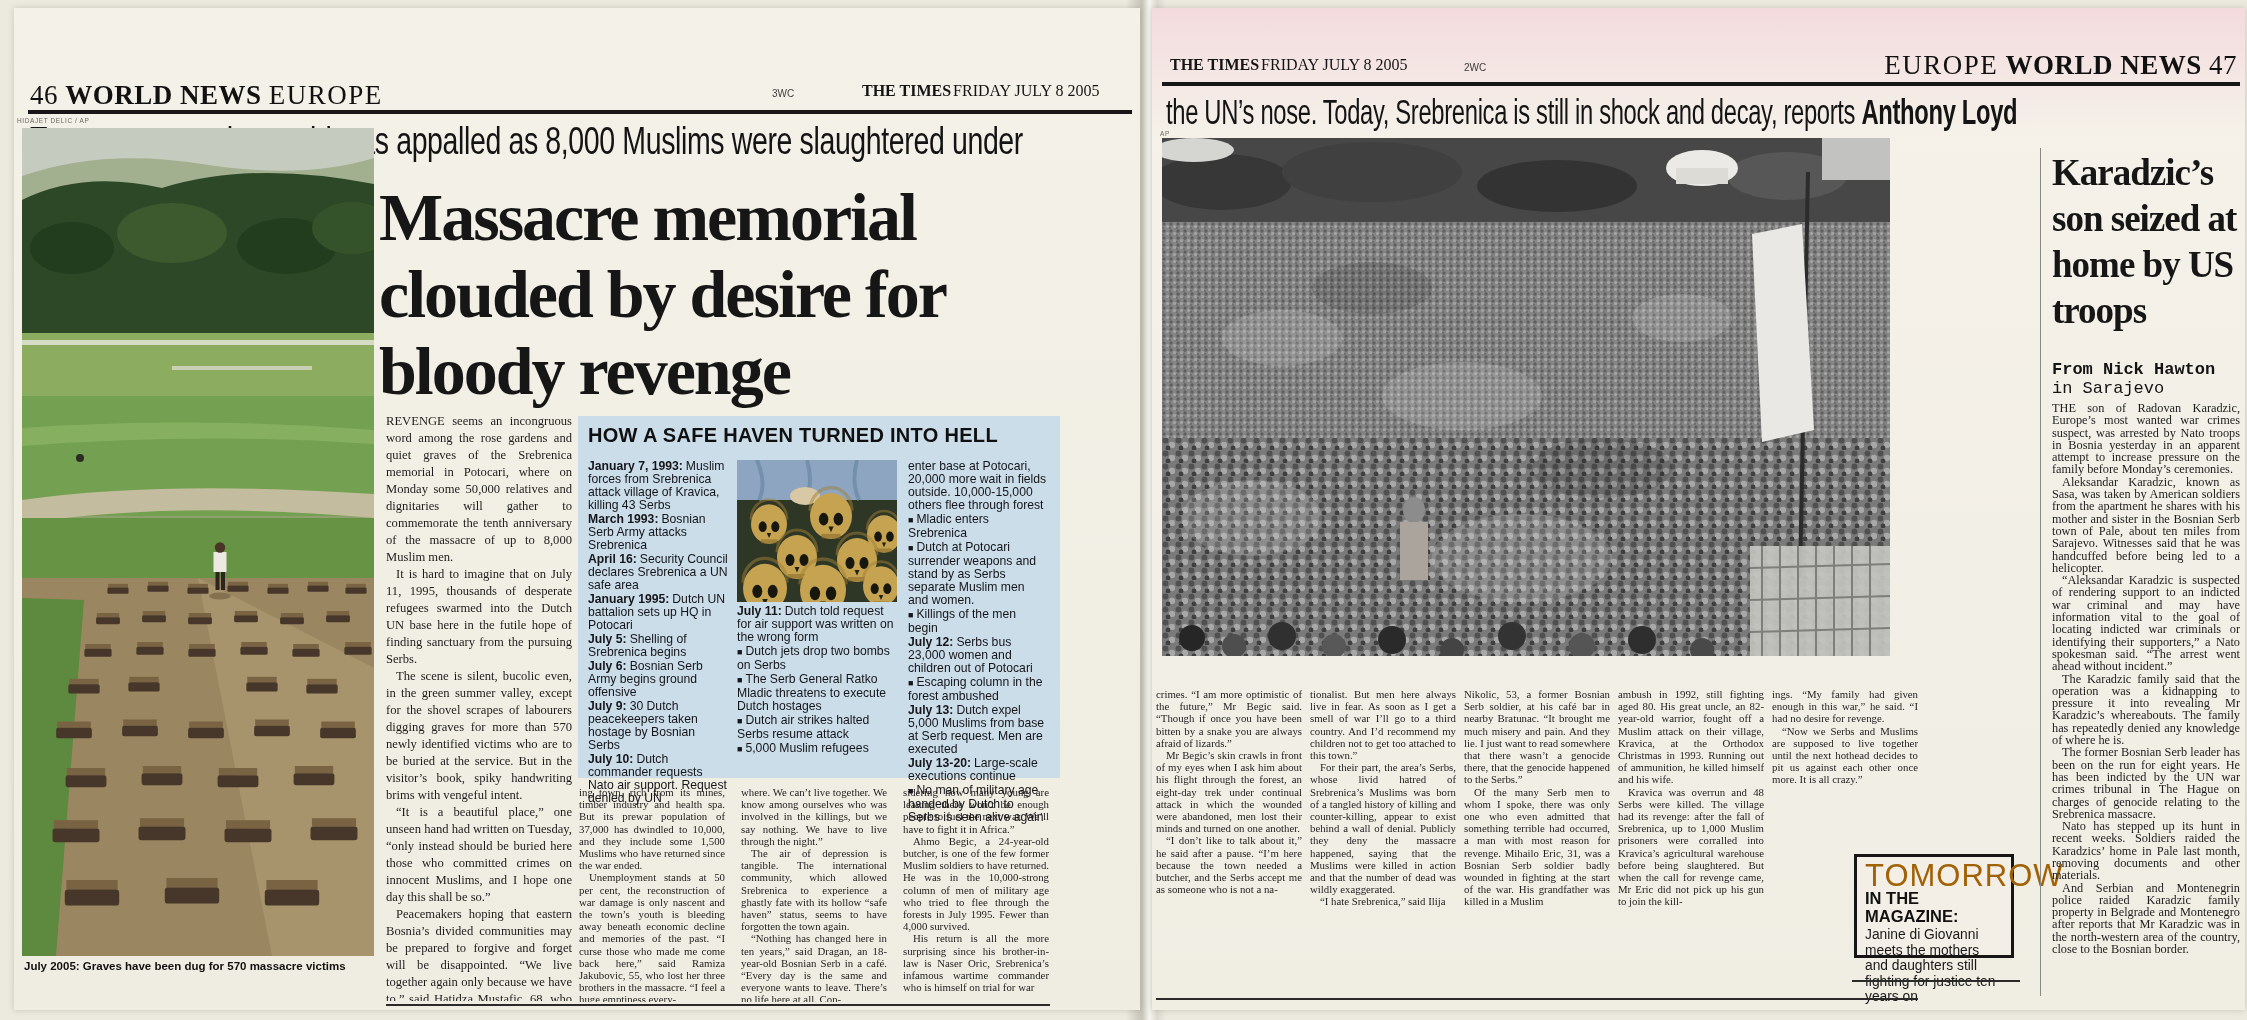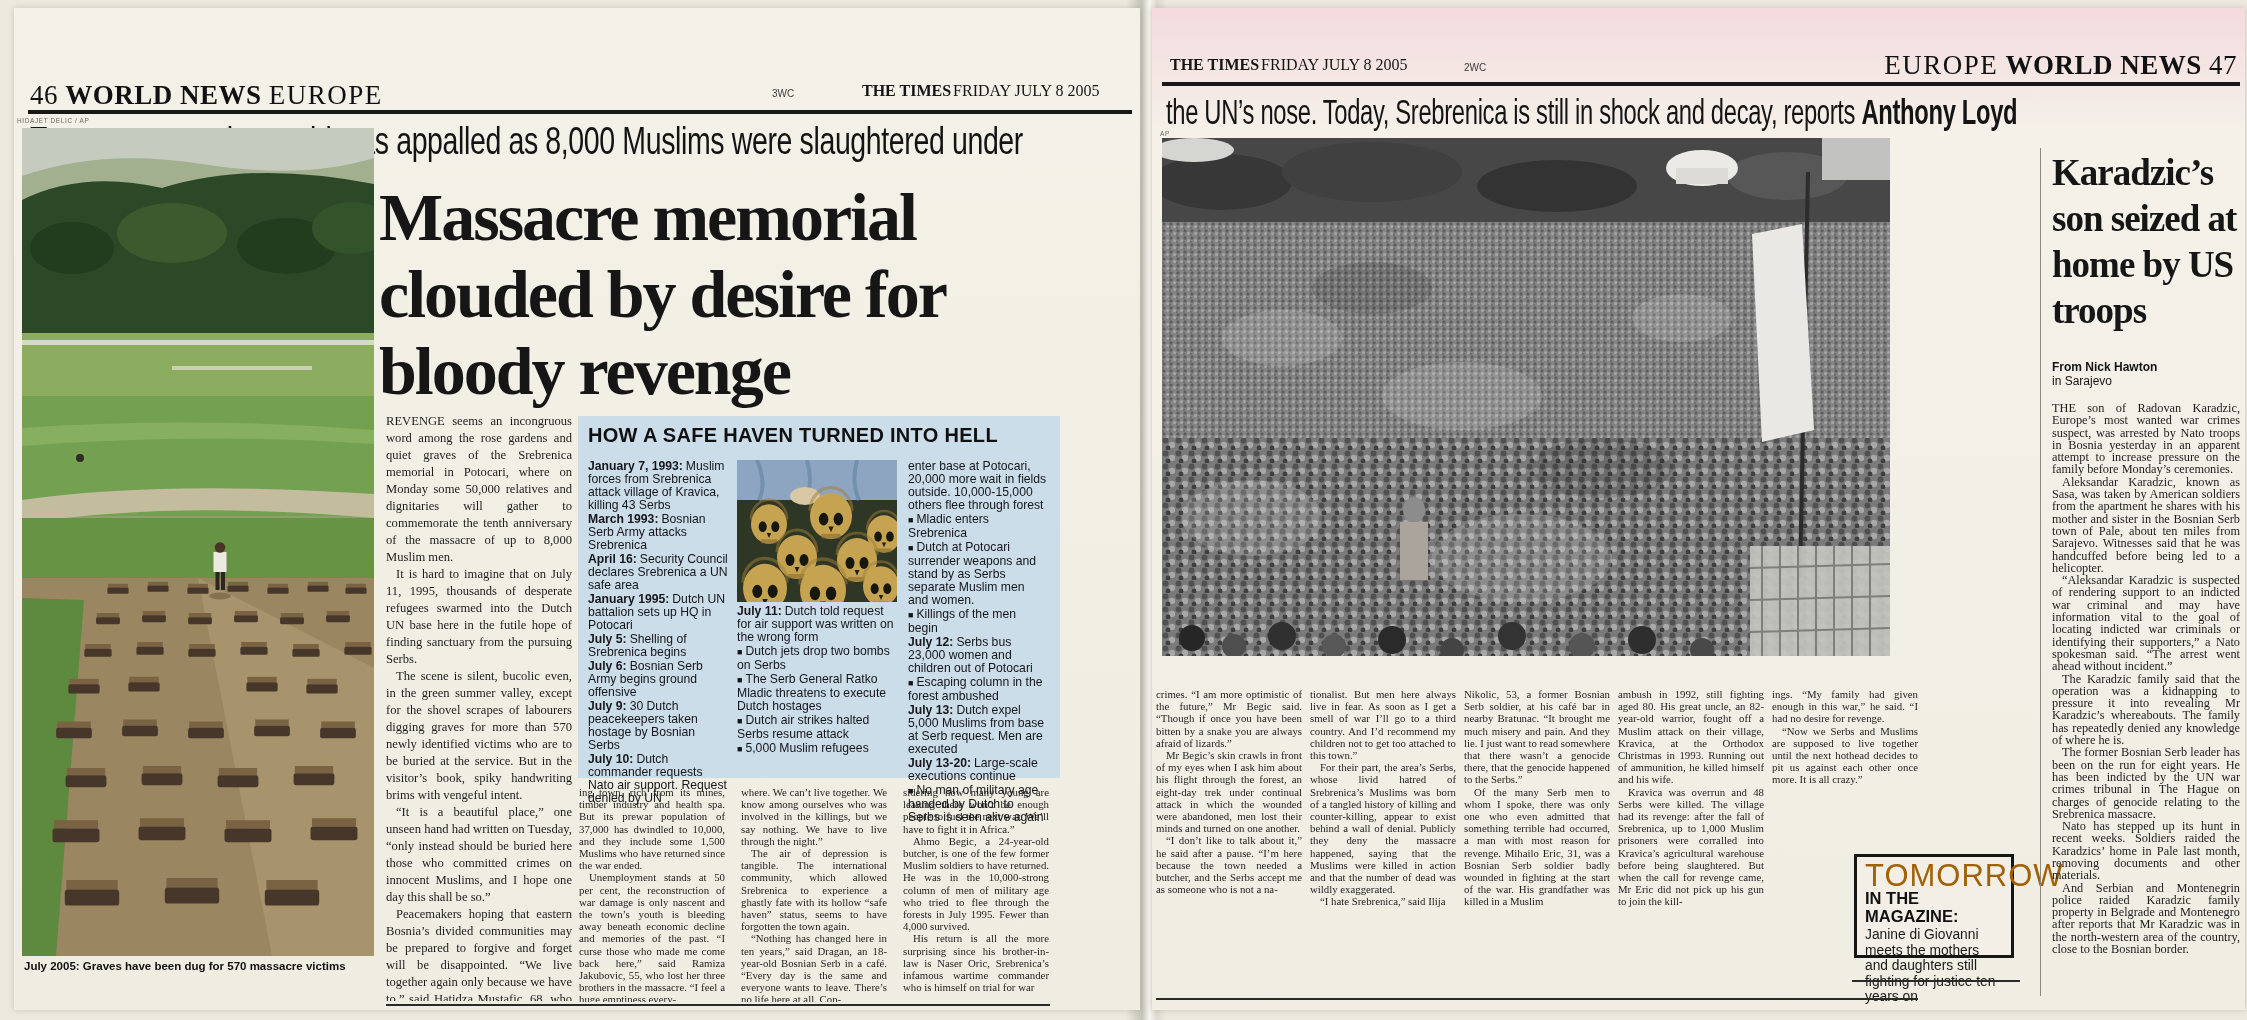--- a/index.html
+++ b/index.html
@@ -51,21 +51,21 @@
   .tl-bsq{font-size:9px;margin-right:3px}
   .skullfig{width:160px;height:142px;margin:0 0 3px 0}
 
   .vrule{position:absolute;width:1px;background:#8a8a84}
 
   .promo{position:absolute;left:702px;top:846px;width:160px;height:104px;border:3px solid #161616;background:#f3efe6;padding:6px 8px;box-sizing:border-box;font-family:"Liberation Sans",sans-serif}
   .promo-t1{font-size:31px;font-weight:normal;letter-spacing:1px;color:#a16207;line-height:26px}
   .promo-t2{font-size:16.5px;font-weight:bold;color:#111;line-height:18px;margin-bottom:2px}
   .promo-tx{font-size:13.8px;line-height:15.5px;color:#191919}
 
-  .byline{position:absolute;left:900px;top:352px;font-family:Liberation Sans, sans-serif;font-size:12px;color:#141414}
+  .byline{position:absolute;left:900px;top:352px;font-family:Liberation Mono, monospace;font-size:17px;color:#141414}
   .byline b{display:block}
   figure{margin:0;position:absolute}
   svg{display:block}
 </style>
 </head>
 <body>
 
 <span class="regcross">+</span>
 <div class="regrow">
 

